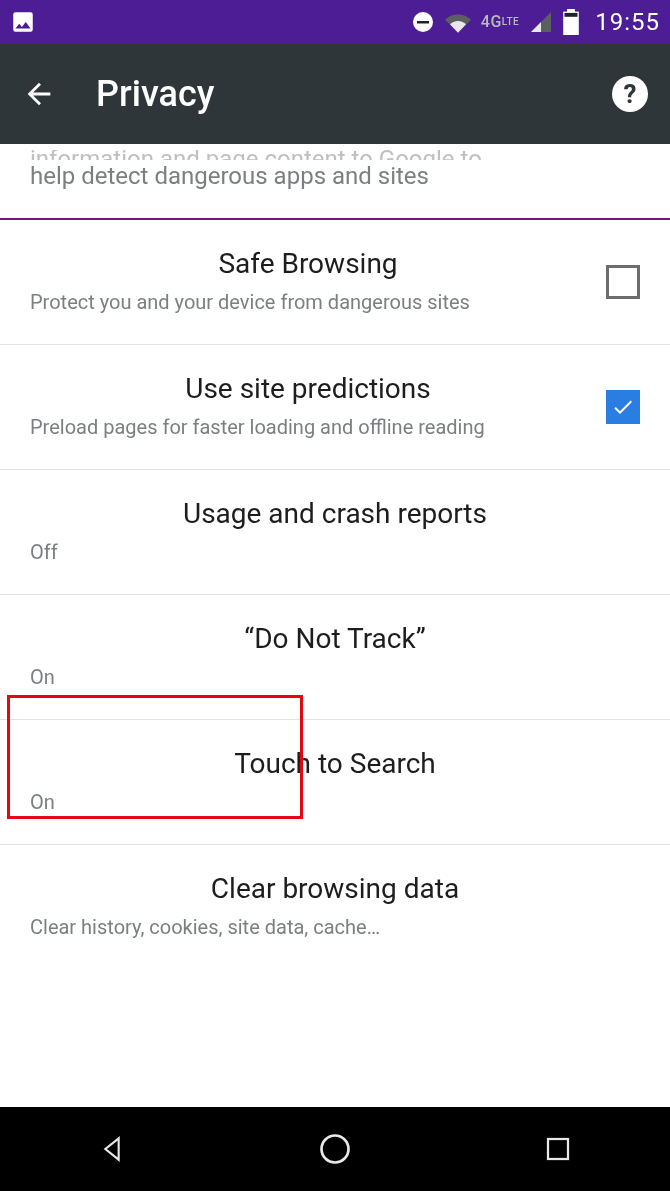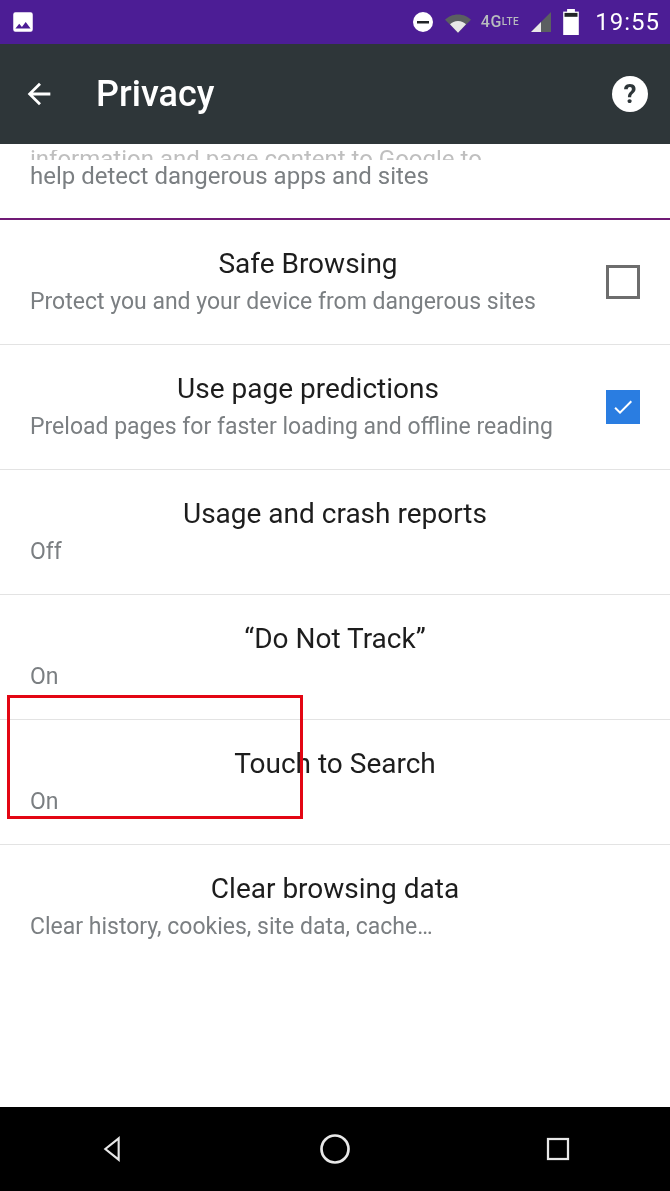--- a/index.html
+++ b/index.html
@@ -20,21 +20,21 @@
   .help-btn { width: 36px; height: 36px; border-radius: 50%; background: #fff; color: #2e3639; display:flex; align-items:center; justify-content:center; font-size: 26px; font-weight: 700; }
 
   
   .content { flex: 1; overflow: hidden; background: #fff; position: relative; }
   .partial-desc { padding: 6px 30px 26px 30px; color: #7b7f82; font-size: 24px; line-height: 32px; border-bottom: 2px solid #701a75;}
   .partial-top { color:#bfbfbf; font-size:24px; line-height:18px; height:10px; overflow:hidden; display:block; }
 
   .row { padding: 26px 30px; border-bottom: 1px solid #e3e3e3; display:flex; align-items:center; gap: 20px; }
   .row .txt { flex: 1; }
   .row .txt .t1 { font-size: 28px; color: #1d1d1d; line-height: 36px; text-align: center; }
-  .row .txt .t2 { font-size: 23px; color: #7b7f82; line-height: 32px; margin-top: 4px; }
+  .row .txt .t2 { font-size: 20px; color: #7b7f82; line-height: 32px; margin-top: 4px; }
 
   .checkbox { width: 34px; height: 34px; border: 3px solid #6d6d6d; background: #fff; display:flex; align-items:center; justify-content:center; }
   .checkbox.checked { background: #2a7de1; border-color: #2a7de1; }
   .checkbox.checked svg { display:block; }
   .checkbox svg { display:none; }
 
   .highlight-box { position:absolute; border: 3px solid #e30613; pointer-events:none; }
 
   
   .nav-bar { height: 84px; background: #000; display:flex; align-items:center; justify-content:space-around; }
@@ -109,21 +109,21 @@
         <div class="t1">Safe Browsing</div>
         <div class="t2">Protect you and your device from dangerous sites</div>
       </div>
       <div class="checkbox">
         
       </div>
     </div>
 
     <div class="row">
       <div class="txt">
-        <div class="t1">Use page predictions</div>
+        <div class="t1">Use site predictions</div>
         <div class="t2">Preload pages for faster loading and offline reading</div>
       </div>
       <div class="checkbox checked">
         <svg width="24" height="24" viewBox="0 0 24 24">
             <path fill="#fff" d="M9 16.2 4.8 12l-1.4 1.4L9 19 21 7l-1.4-1.4z"></path>
           </svg>
       </div>
     </div>
 
     <div class="row">

